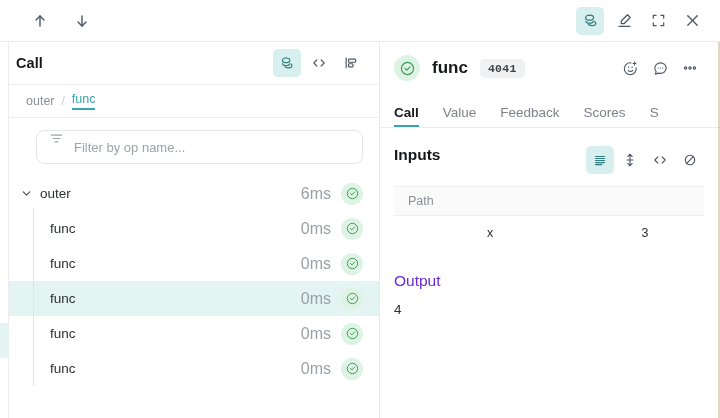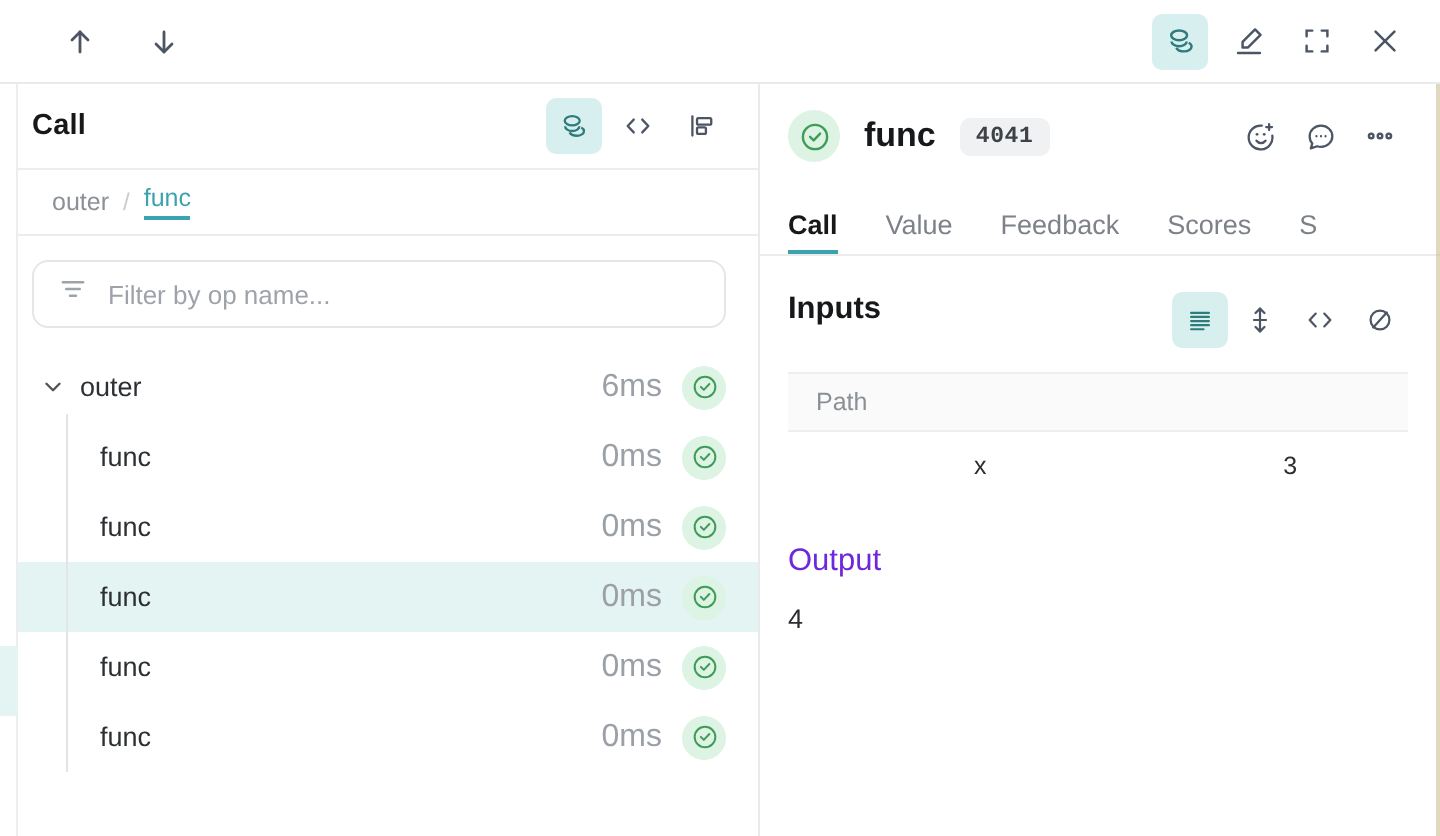--- a/index.html
+++ b/index.html
@@ -69,22 +69,23 @@
   }
   .crumb { color: #8b9097; }
   .crumb-sep { color: #c8ccd0; font-size: 12px; }
   .crumb-active {
     color: #3ba3ad; border-bottom: 2px solid #3ba3ad; padding-bottom: 2px;
   }
 
   .filter-wrap { padding: 12px 16px 10px 16px; }
   .filter-box {
     height: 34px; border: 1px solid #e4e6e8; border-radius: 8px;
-    display: flex; align-items: center; gap: 10px; padding: 0 12px;
+    display: flex; gap: 10px; padding: 0 12px;
     background: #fff;
+    margin-left: 20px;
   }
   .filter-box input {
     border: none; outline: none; flex: 1; font-size: 13px;
     font-family: "Liberation Sans", sans-serif; color: #2b2d30; background: transparent;
   }
   .filter-box input::placeholder { color: #9ea3a9; }
 
   .tree { flex: 1; overflow: hidden; position: relative; padding-top: 2px; }
   .row {
     height: 35px; display: flex; align-items: center;

